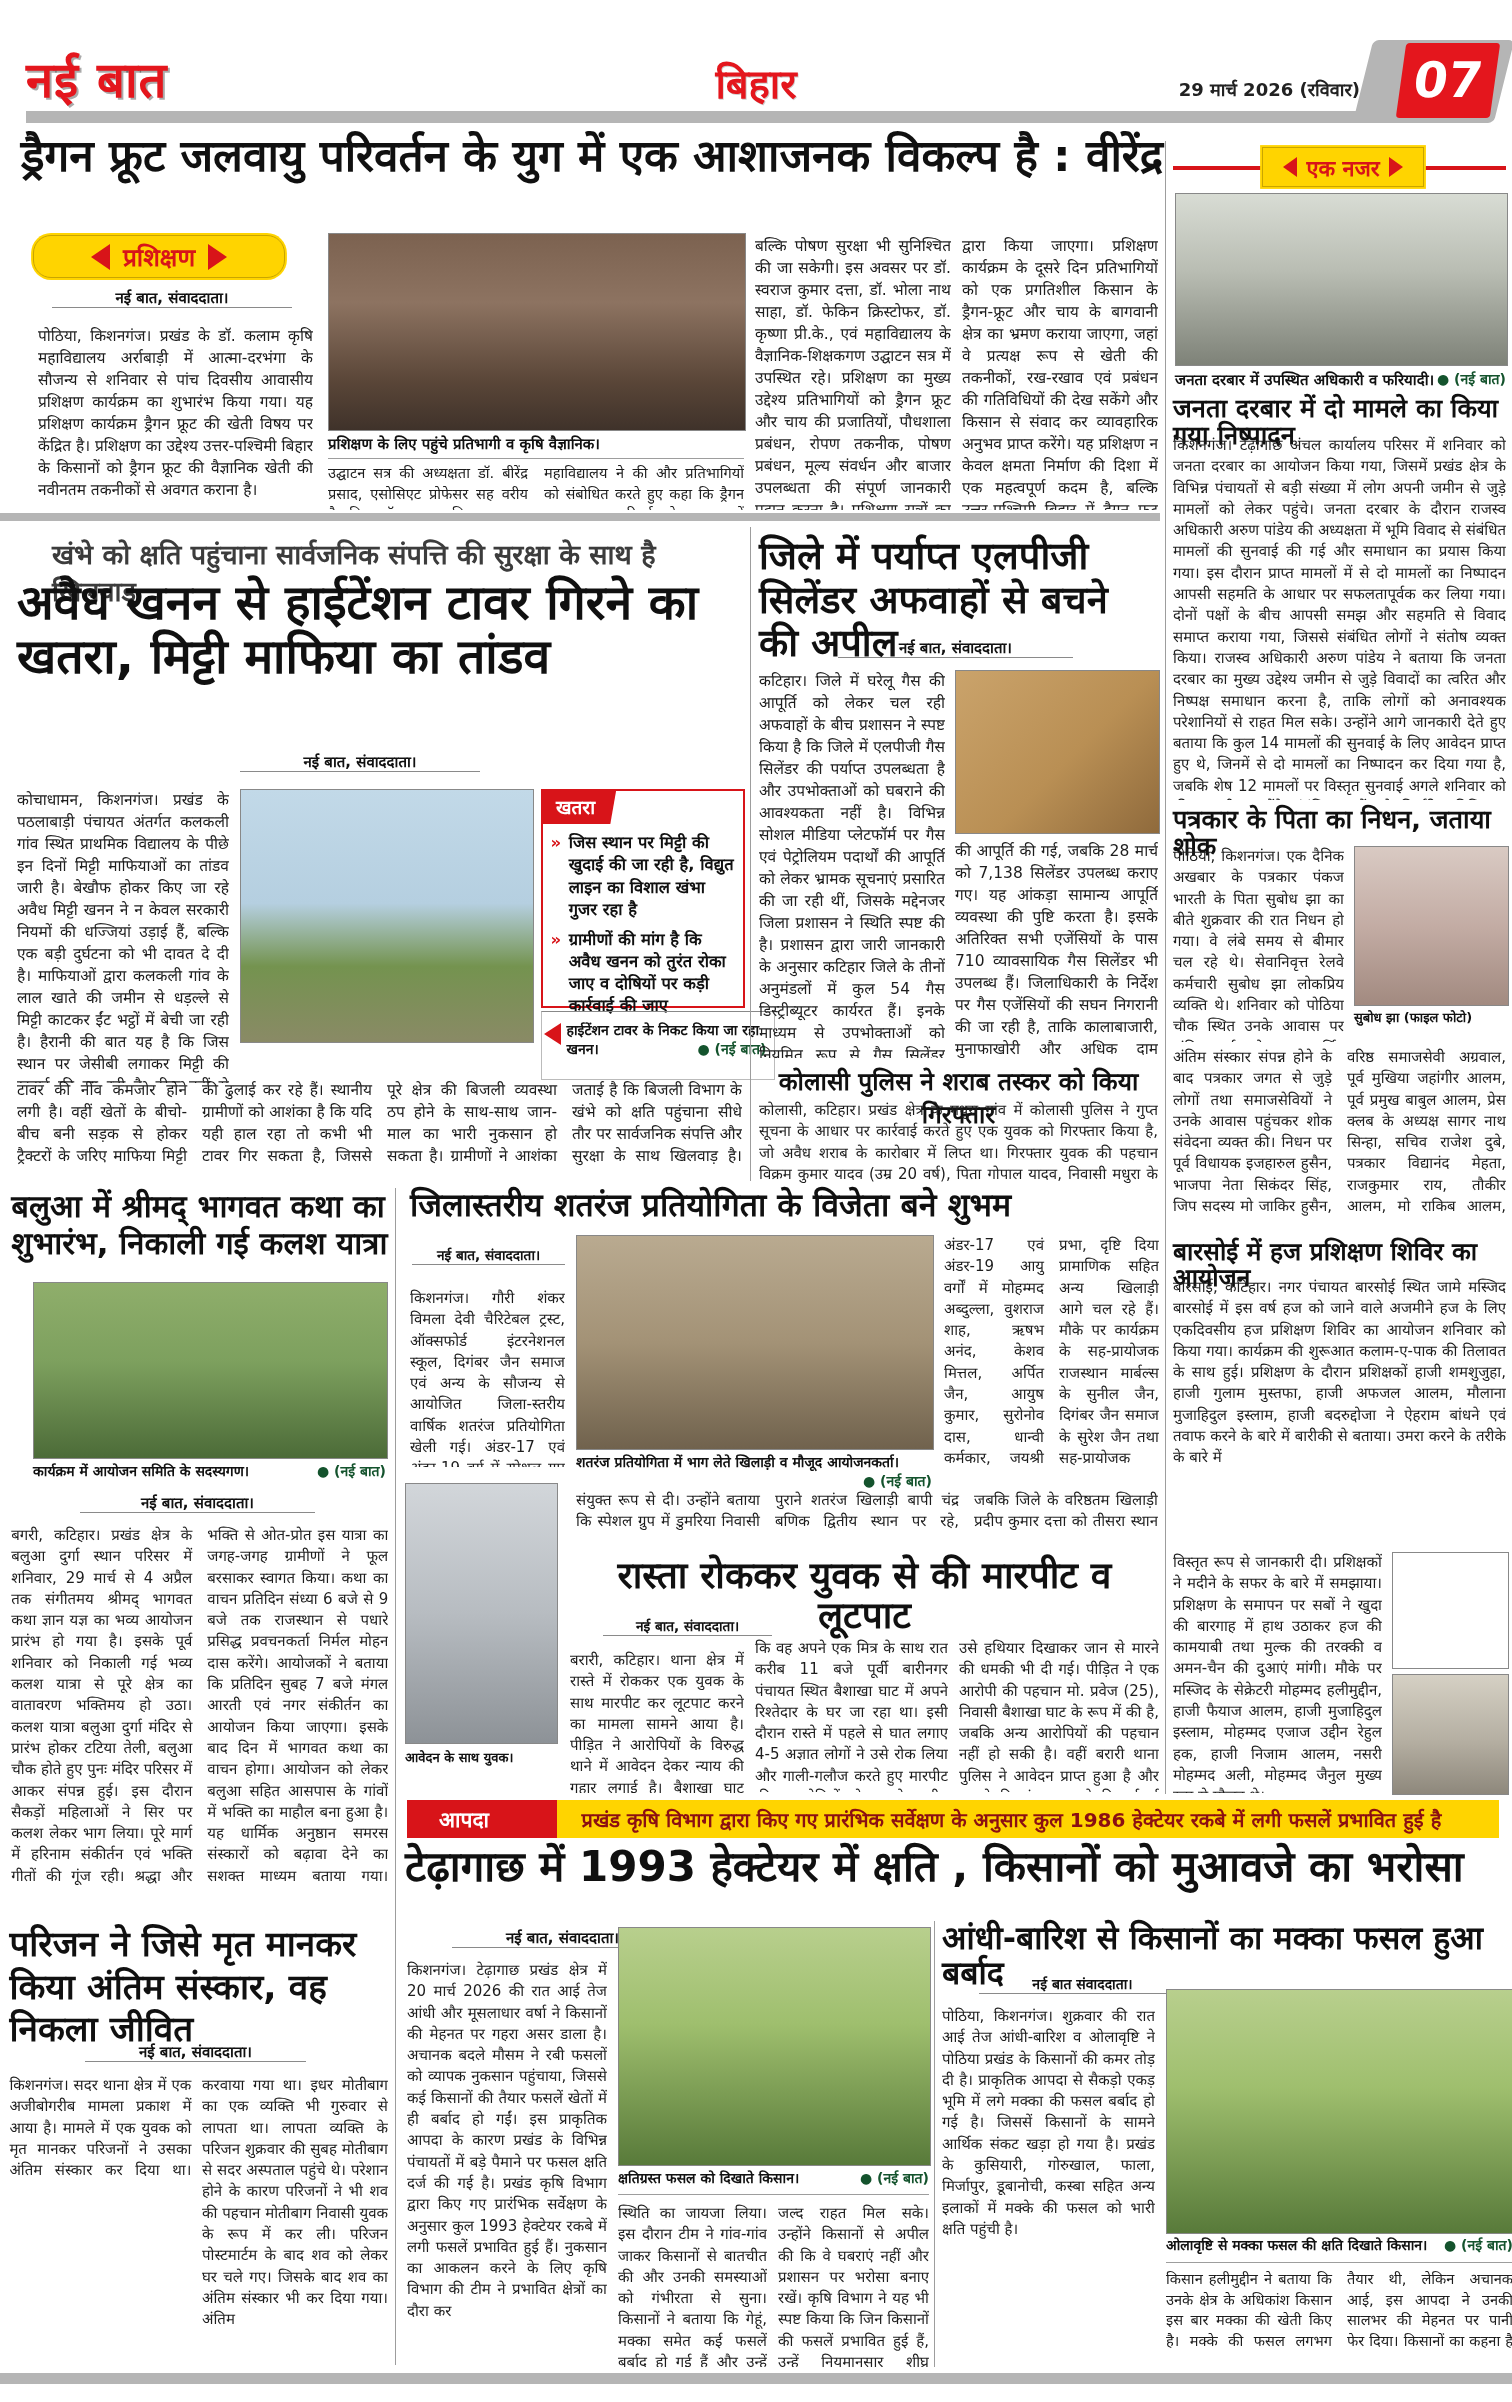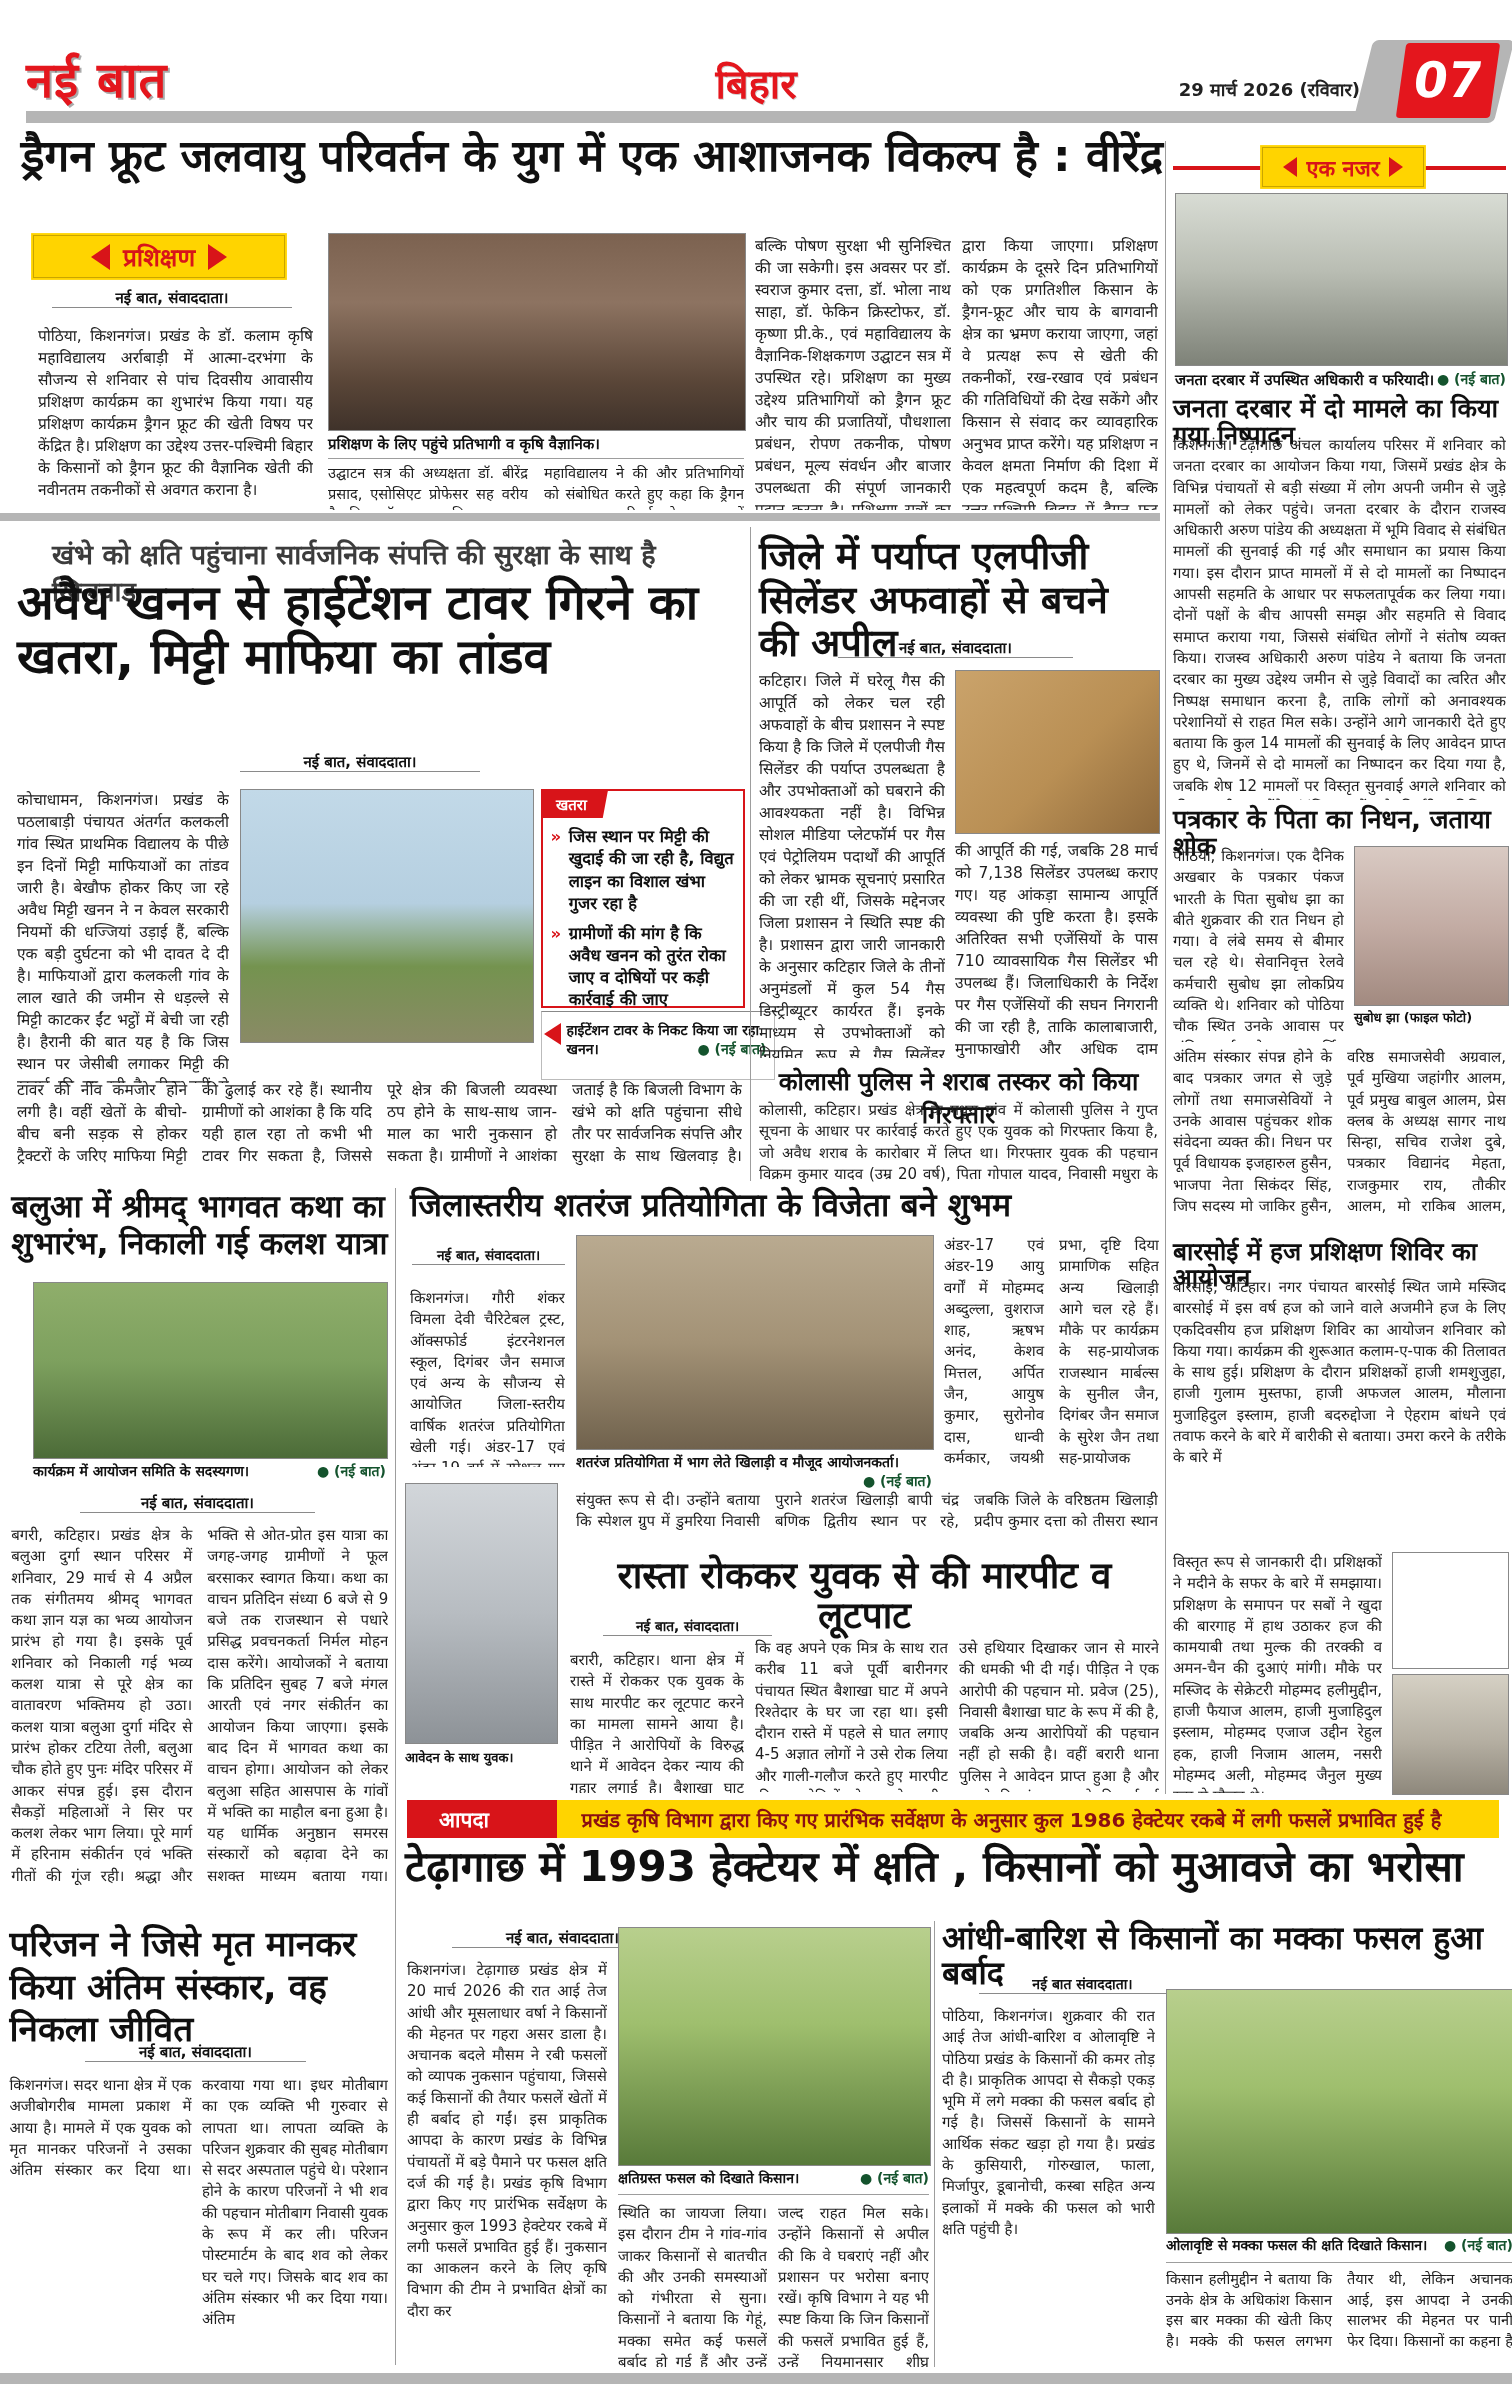--- a/index.html
+++ b/index.html
@@ -42,21 +42,21 @@
   .ph-officer{background:linear-gradient(135deg,#caa36b 0%,#b98f54 55%,#8f6a3c 100%);}
   .ph-elder{background:linear-gradient(180deg,#d9cac3 0%,#c3aca4 50%,#a28a80 100%);}
   .ph-balua{background:linear-gradient(180deg,#8fae6b 0%,#7da05e 45%,#4c6b38 100%);}
   .ph-chess{background:linear-gradient(180deg,#b9aa90 0%,#a39276 50%,#70624d 100%);}
   .ph-youth{background:linear-gradient(180deg,#d2d6da 0%,#b7bcc1 50%,#8d9297 100%);}
   .ph-corn{background:linear-gradient(180deg,#b8cf8d 0%,#9fbf6e 40%,#587a3a 100%);}
   .ph-portrait{background:linear-gradient(180deg,#dad5c9 0%,#bdb7aa 55%,#97918五 100%);}
   .ph-portrait2{background:linear-gradient(180deg,#d5d0c4 0%,#b5afa2 55%,#8e887c 100%);}
   
   .danger-box{position:absolute;border:2.8px solid #d81419;background:#fff;}
-  .danger-head{display:inline-block;background:#d81419;color:#fff;font-weight:800;font-size:15px;padding:2.8px 21px 4.7px 13px;
+  .danger-head{display:inline-block;background:#d81419;color:#fff;font-weight:800;font-size:19px;padding:2.8px 21px 4.7px 13px;
                clip-path:polygon(0 0,100% 0,92% 100%,0 100%);}
   .danger-li{display:flex;gap:7.5px;font-weight:700;font-size:16.5px;line-height:1.35;padding:7.5px 9.4px 0 7.5px;color:#111;}
   .danger-li .mk{color:#d81419;font-weight:800;}
   .danger-cap{position:absolute;border:0.9px solid #bbb;border-top:1.9px solid #888;padding:7.5px 7.5px 3.8px 24.5px;}
   .cap-arrow{position:absolute;left:1.9px;top:11.3px;width:0;height:0;border-top:11.3px solid transparent;
              border-bottom:11.3px solid transparent;border-right:17px solid #d81419;}
   
   .strip-label{position:absolute;background:#d81419;color:#fff;font-weight:800;font-size:21px;display:flex;
                align-items:center;padding-left:32px;clip-path:polygon(0 0,86% 0,100% 50%,86% 100%,0 100%);}
   .strip-yellow{position:absolute;background:#ffd400;display:flex;align-items:center;}
@@ -70,21 +70,21 @@
 
   <div class="abs paper-name" style="left:26px;top:45px;">नई बात</div>
   <div class="abs section-name" style="left:0;right:0;top:55px;">बिहार</div>
   <div class="abs edition-date" style="left:1158px;top:77px;width:202px;">29 मार्च 2026 (रविवार)</div>
   <div class="abs pageno-back" style="left:1363px;top:40px;width:141px;height:83px;"></div>
   <div class="abs pageno" style="left:1401px;top:43px;width:94px;height:75px;">07</div>
   <div class="abs gray-bar" style="left:26px;top:111px;width:1351px;height:12.2px;"></div>
 
   <div class="abs hl" style="left:21px;top:132px;width:1144px;font-size:44px;">ड्रैगन फ्रूट जलवायु परिवर्तन के युग में एक आशाजनक विकल्प है : वीरेंद्र</div>
 
-  <div class="badge" style="left:33px;top:235px;width:250px;height:41px;">
+  <div class="badge" style="left:33px;top:235px;width:250px;height:41px;border-radius:18px;">
     <span class="arr arr-l"></span>
     <span class="btxt">प्रशिक्षण</span>
     <span class="arr arr-r"></span>
   </div>
 
   <div class="abs byline" style="left:52px;top:287px;width:240px;">नई बात, संवाददाता।</div>
   <div class="abs body-txt" style="left:38px;top:325px;width:275px;height:185px;">पोठिया, किशनगंज। प्रखंड के डॉ. कलाम कृषि महाविद्यालय अर्राबाड़ी में आत्मा-दरभंगा के सौजन्य से शनिवार से पांच दिवसीय आवासीय प्रशिक्षण कार्यक्रम का शुभारंभ किया गया। यह प्रशिक्षण कार्यक्रम ड्रैगन फ्रूट की खेती विषय पर केंद्रित है। प्रशिक्षण का उद्देश्य उत्तर-पश्चिमी बिहार के किसानों को ड्रैगन फ्रूट की वैज्ञानिक खेती की नवीनतम तकनीकों से अवगत कराना है।</div>
 
   <div class="photo ph-group" style="left:328px;top:233px;width:416px;height:196px;"></div>
   <div class="abs caption" style="left:328px;top:433px;width:416px;">प्रशिक्षण के लिए पहुंचे प्रतिभागी व कृषि वैज्ञानिक।</div>

